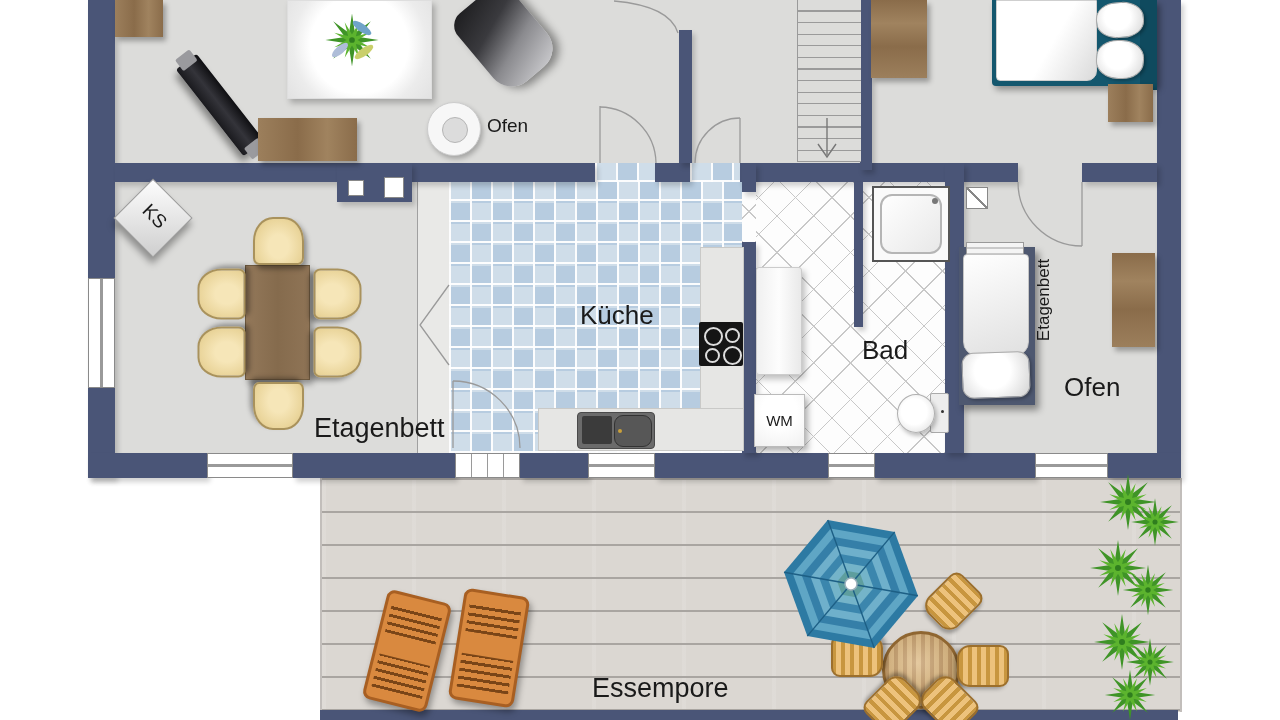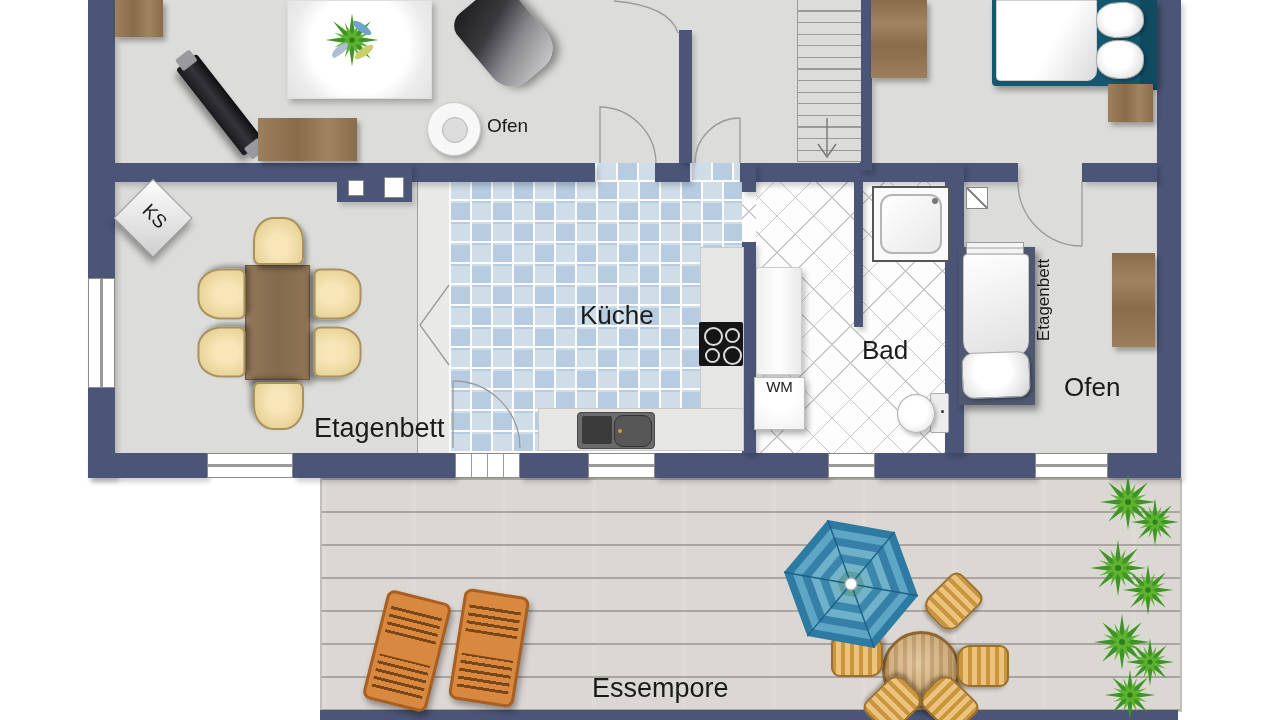--- a/index.html
+++ b/index.html
@@ -160,21 +160,21 @@
     <div class="abs" style="left:4px;top:3px;width:30px;height:28px;background:#3b3b3b;border-radius:2px;"></div>
     <div class="abs" style="left:36px;top:2px;width:36px;height:30px;background:#575757;border:1px solid #333;border-radius:9px;"></div>
     <div class="abs" style="left:40px;top:16px;width:4px;height:4px;background:#c9a03a;border-radius:50%;"></div>
   </div>
 
   <div class="abs" style="left:872px;top:186px;width:74px;height:72px;background:#fafafa;border:2px solid #555;">
     <div class="abs" style="left:6px;top:6px;right:6px;bottom:6px;border:2px solid #b5b5b5;border-radius:12px;background:linear-gradient(135deg,#ffffff,#e8e8e8);"></div>
     <div class="abs" style="right:10px;top:10px;width:6px;height:6px;background:#777;border-radius:50%;"></div>
   </div>
   <div class="abs" style="left:756px;top:267px;width:44px;height:106px;background:linear-gradient(90deg,#f0f0f0,#fdfdfd 50%,#e9e9e9);border:1px solid #cccccc;border-radius:3px;box-shadow:3px 4px 6px rgba(0,0,0,.25);"></div>
-  <div class="abs" style="left:754px;top:377px;width:49px;height:51px;background:radial-gradient(circle at 50% 30%,#ffffff 40%,#f0f0f0);border:1px solid #bbbbbb;box-shadow:3px 4px 6px rgba(0,0,0,.3);display:flex;justify-content:center;">
+  <div class="abs" style="left:754px;top:394px;width:49px;height:51px;background:radial-gradient(circle at 50% 30%,#ffffff 40%,#f0f0f0);border:1px solid #bbbbbb;box-shadow:3px 4px 6px rgba(0,0,0,.3);display:flex;align-items:center;justify-content:center;">
     <span style="font-size:15px;">WM</span>
   </div>
   <div class="abs" style="left:930px;top:393px;width:17px;height:38px;background:#ededed;border:1px solid #aaaaaa;border-radius:2px;"></div>
   <div class="abs" style="left:897px;top:394px;width:36px;height:37px;background:radial-gradient(circle at 45% 45%,#ffffff 45%,#d8d8d8);border:1px solid #b0b0b0;border-radius:50%;box-shadow:2px 3px 4px rgba(0,0,0,.25);"></div>
   <div class="abs" style="left:941px;top:410px;width:3px;height:3px;background:#333;border-radius:50%;"></div>
 
   <div class="abs" style="left:966px;top:187px;width:20px;height:20px;background:linear-gradient(to top right,#ffffff calc(50% - 1px),#888 calc(50% - 1px) calc(50% + 1px),#ffffff calc(50% + 1px));border:1px solid #888;"></div>
   <div class="abs" style="left:959px;top:247px;width:76px;height:158px;background:#4e5870;box-shadow:4px 5px 7px rgba(0,0,0,.4);"></div>
   <div class="abs" style="left:966px;top:242px;width:56px;height:13px;background:linear-gradient(180deg,#f4f4f4 0 4px,#c9c9c9 4px 6px,#f4f4f4 6px 10px,#c9c9c9 10px);border:1px solid #999;"></div>
   <div class="abs" style="left:963px;top:254px;width:64px;height:100px;background:linear-gradient(160deg,#ffffff,#e0e0e0);border:1px solid #c5c5c5;border-radius:4px 4px 14px 14px;"></div>

